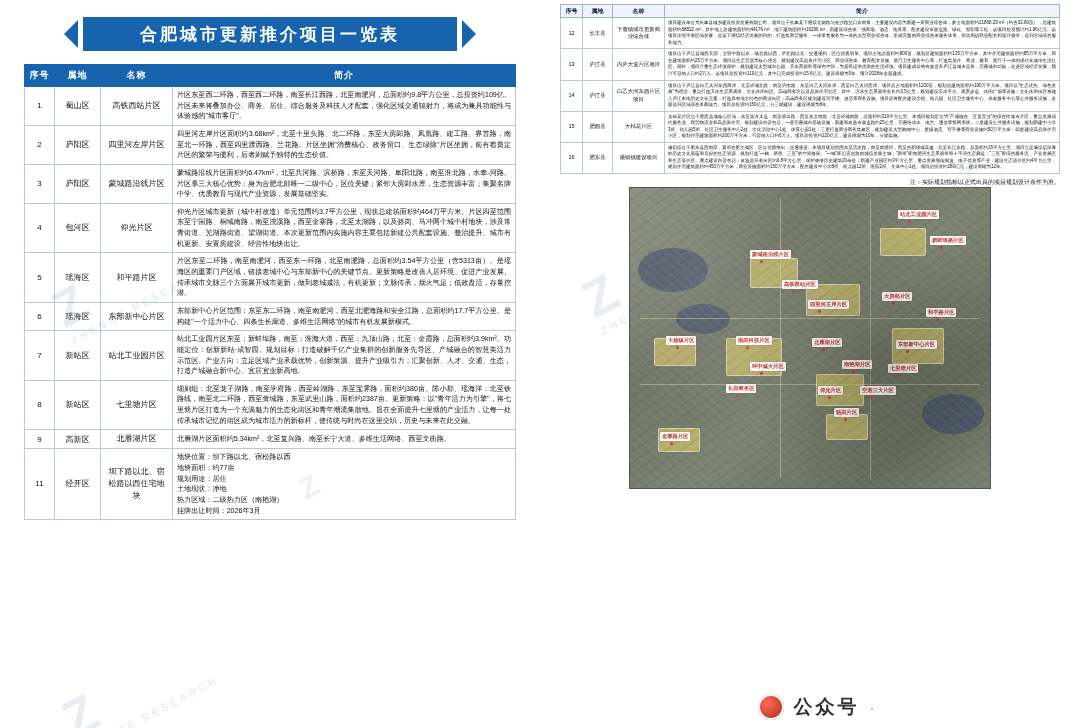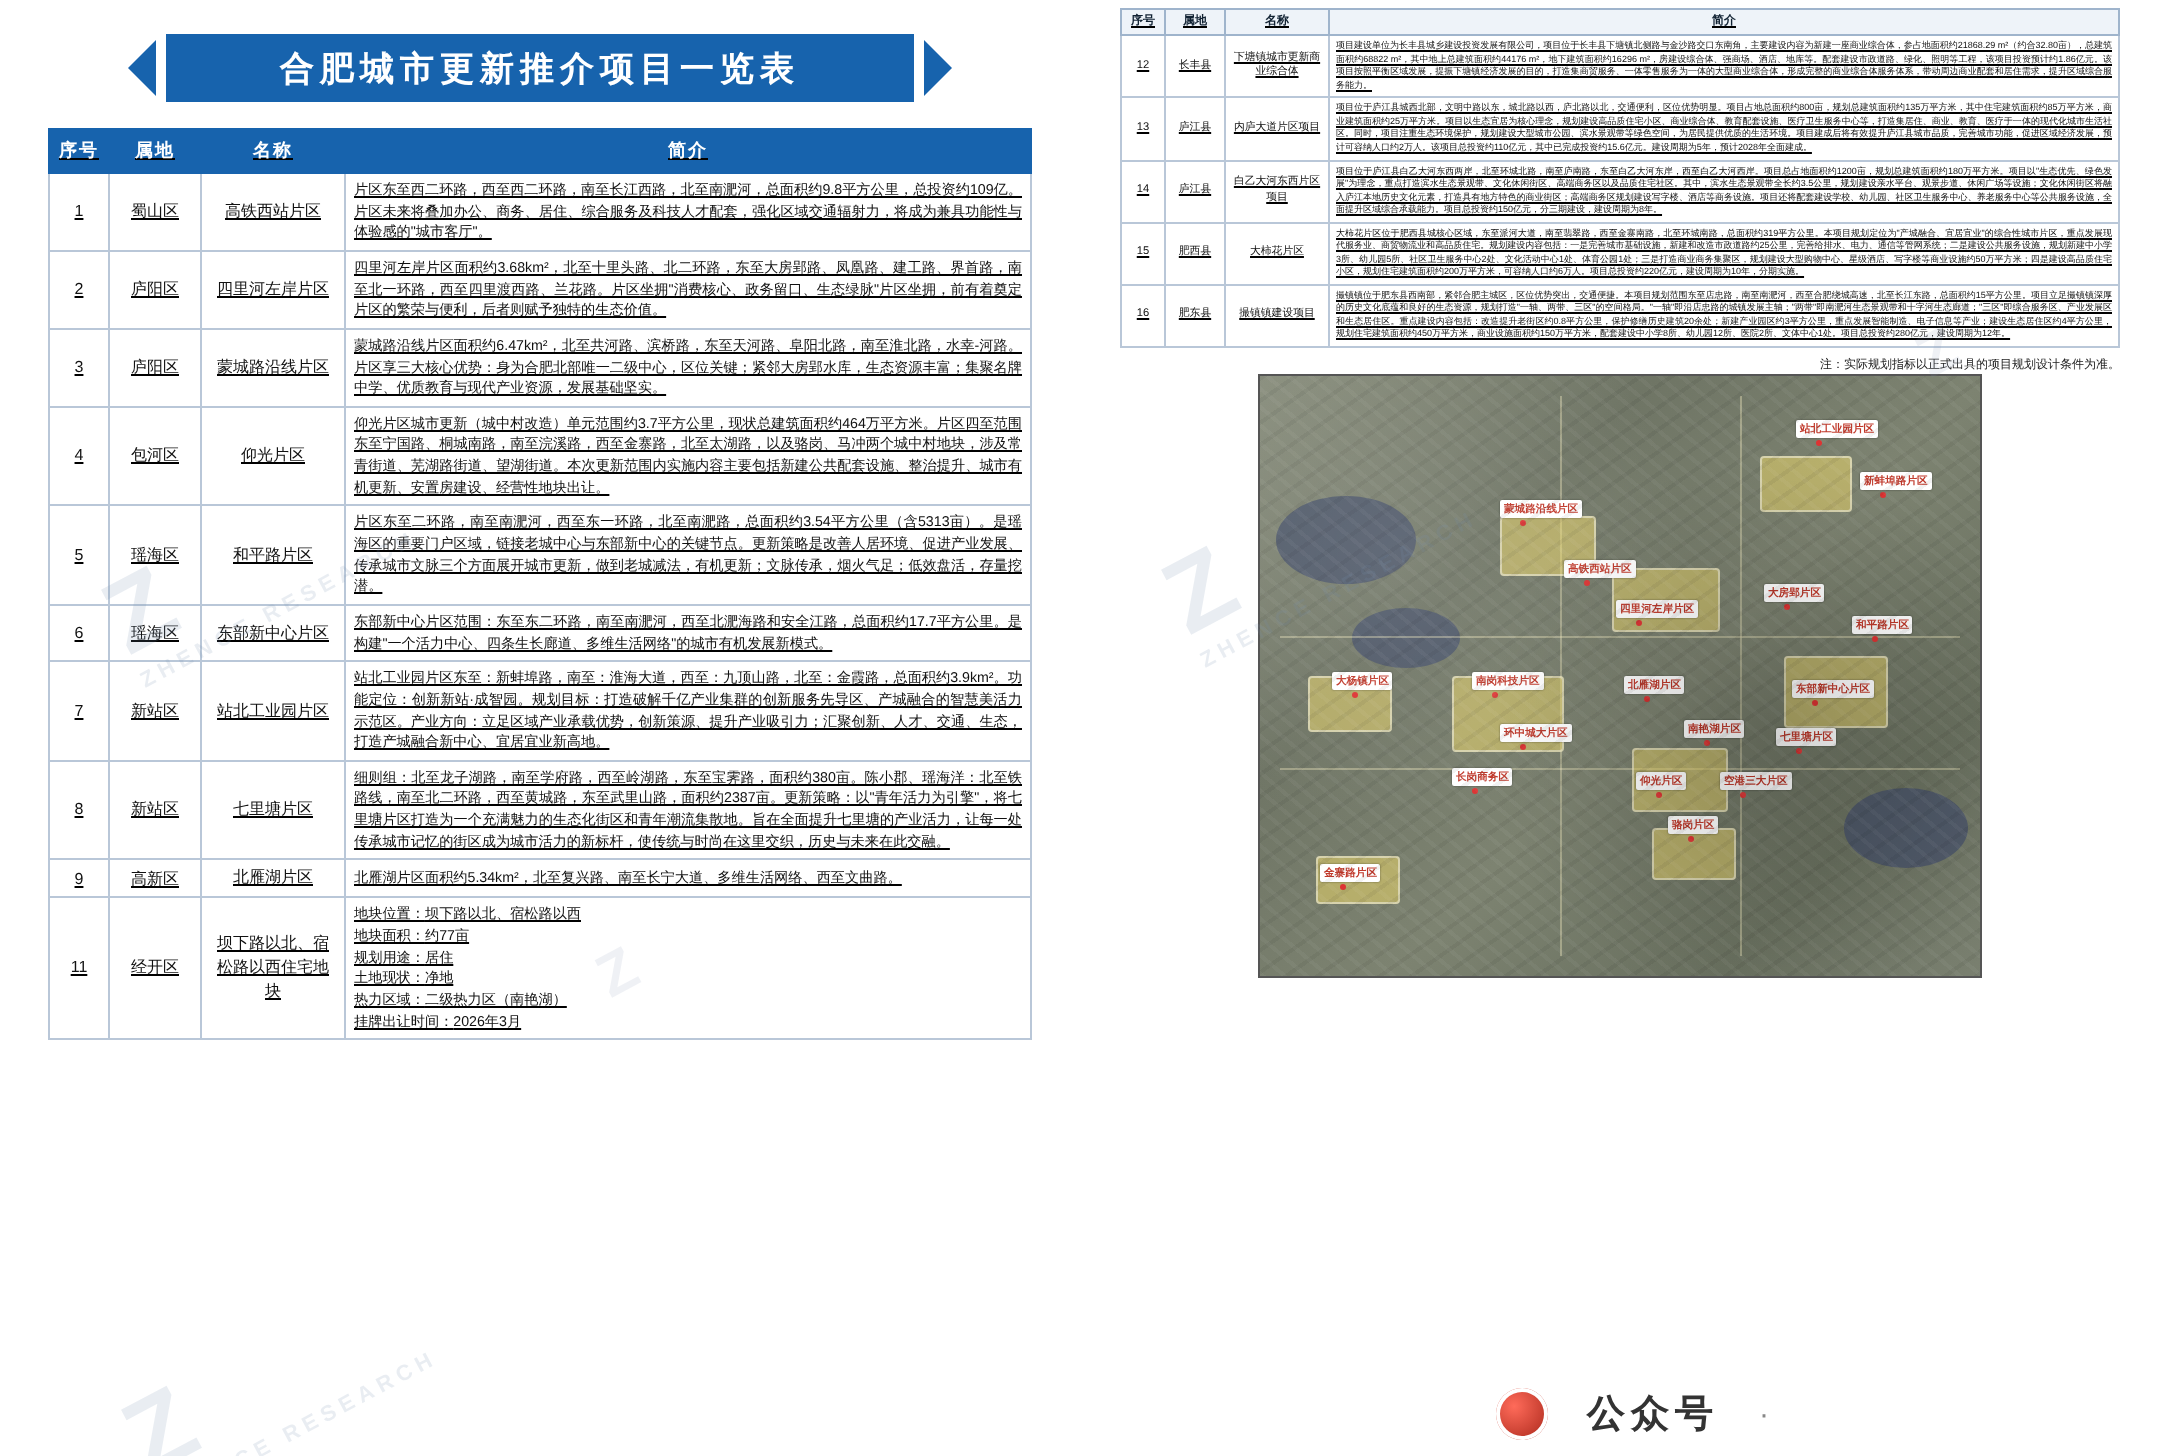--- a/index.html
+++ b/index.html
@@ -42,21 +42,21 @@
     background:#1763ad;color:#fff;display:flex;align-items:center;justify-content:center;
     font-size:16px;font-weight:bold;letter-spacing:2px;
   }
   .banner2:before,.banner2:after{
     content:"";position:absolute;top:5px;width:13px;height:26px;background:#1763ad;
   }
   .banner2:before{left:-15px;clip-path:polygon(0 50%,100% 0,100% 100%);}
   .banner2:after{right:-15px;clip-path:polygon(100% 50%,0 0,0 100%);}
 
   
-  table{border-collapse:collapse;table-layout:fixed;text-decoration:underline;}
+  table{border-collapse:collapse;table-layout:fixed;}
   .tbl-left{width:492px;margin:0 auto;font-size:7.2px;line-height:1.45;}
   .tbl-left th{
     background:#1763ad;color:#fff;font-size:9px;font-weight:bold;
     border:1px solid #1763ad;padding:4px 2px;text-align:center;letter-spacing:1px;
   }
   .tbl-left td{
     border:1px solid #b9c7d8;padding:3px 4px;vertical-align:middle;color:#111;
   }
   .tbl-left td.c{text-align:center;font-size:8px;}
   .tbl-left td.nm{text-align:center;font-size:8px;line-height:1.5;}
@@ -98,21 +98,21 @@
   .lbl{
     position:absolute;background:#fff;color:#c0392b;font-size:5.3px;
     padding:1px 2px;border-radius:1px;white-space:nowrap;
     box-shadow:0 0 1px rgba(0,0,0,.5);font-weight:bold;
   }
   .dot{position:absolute;width:3px;height:3px;background:#d33;border-radius:50%;}
 
   
   .brand{
     position:absolute;left:12px;right:0;bottom:8px;display:flex;align-items:center;
-    justify-content:center;gap:20px;
+    justify-content:center;gap:10px;
   }
   .brand .logo{
     width:26px;height:26px;border-radius:50%;
     background:radial-gradient(circle at 35% 35%,#ff6b5a,#c0392b 70%);
     box-shadow:0 0 0 2px #fff inset;
   }
   .brand .txt{font-size:19px;color:#333;letter-spacing:3px;font-weight:bold;}
   .brand .dotsep{color:#888;font-size:15px;}
 </style>
 </head>

